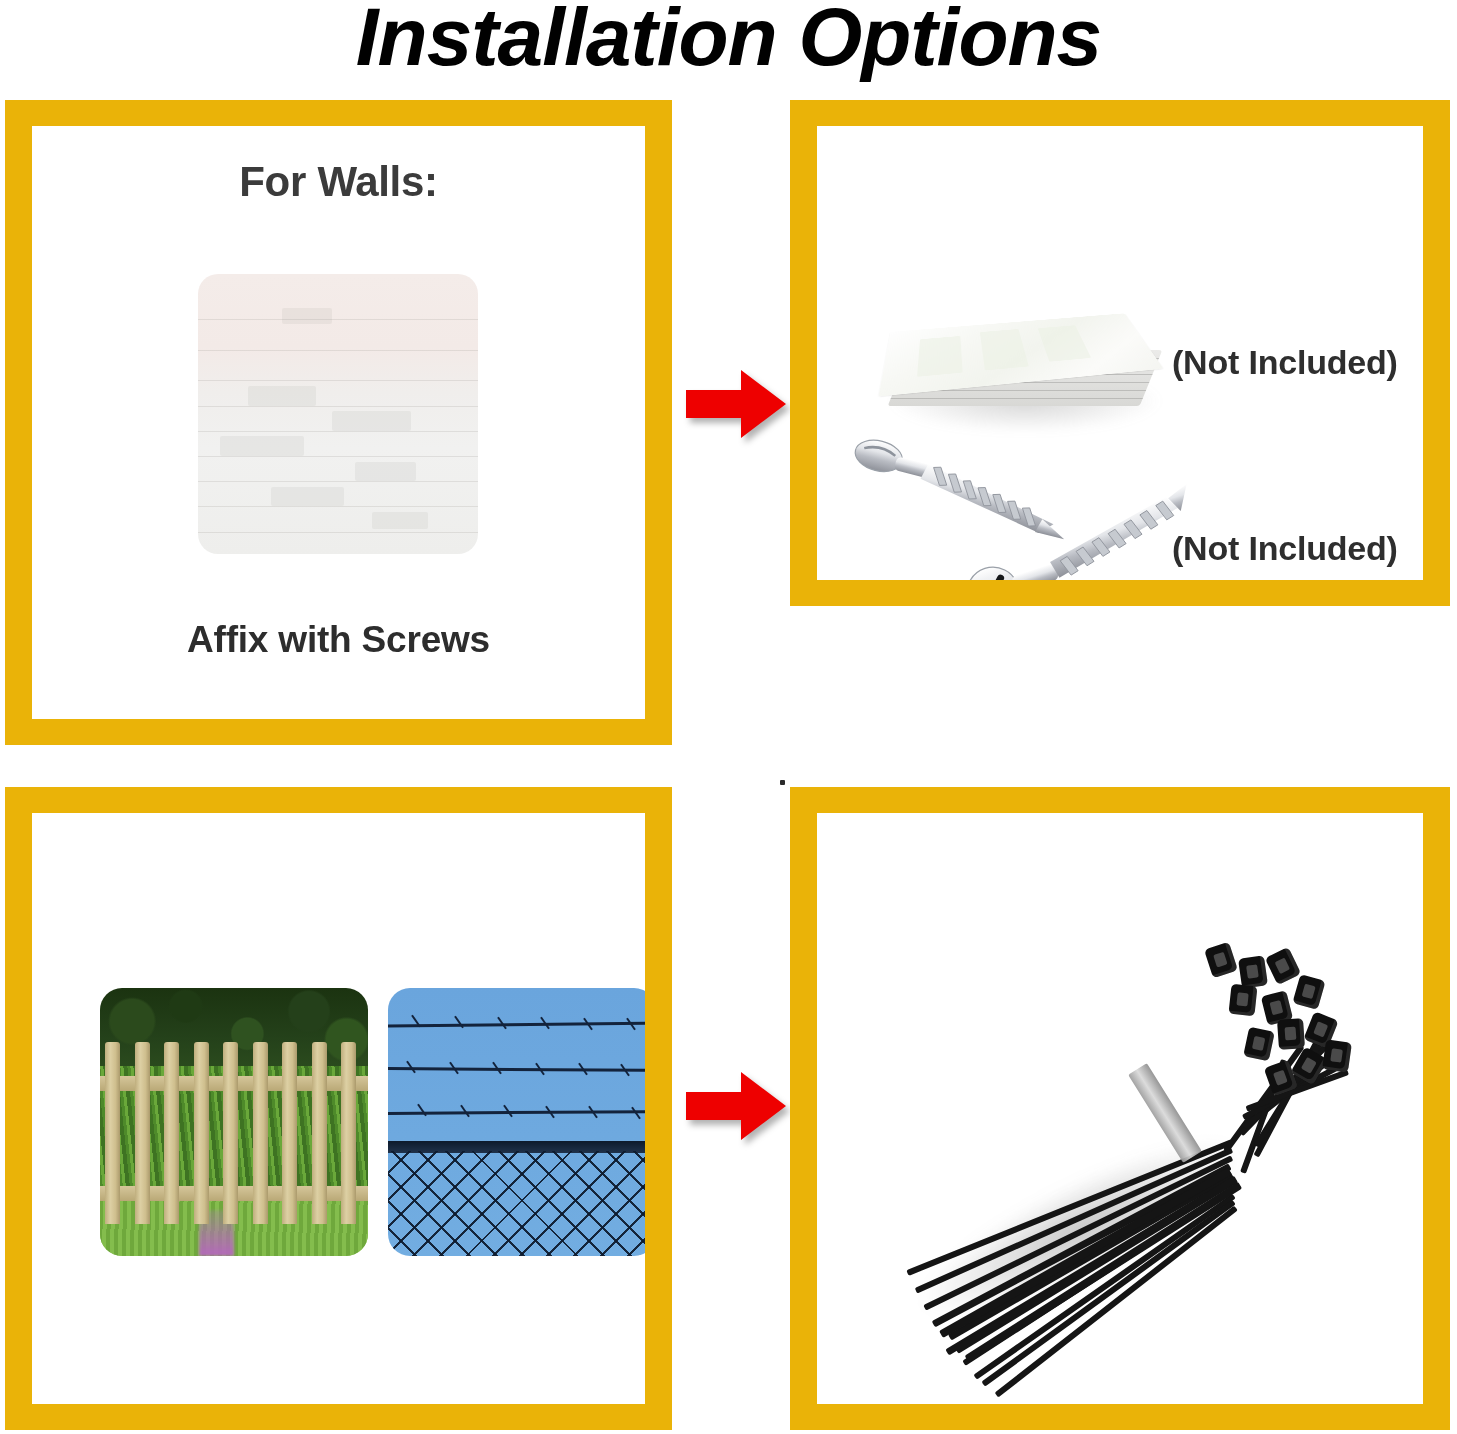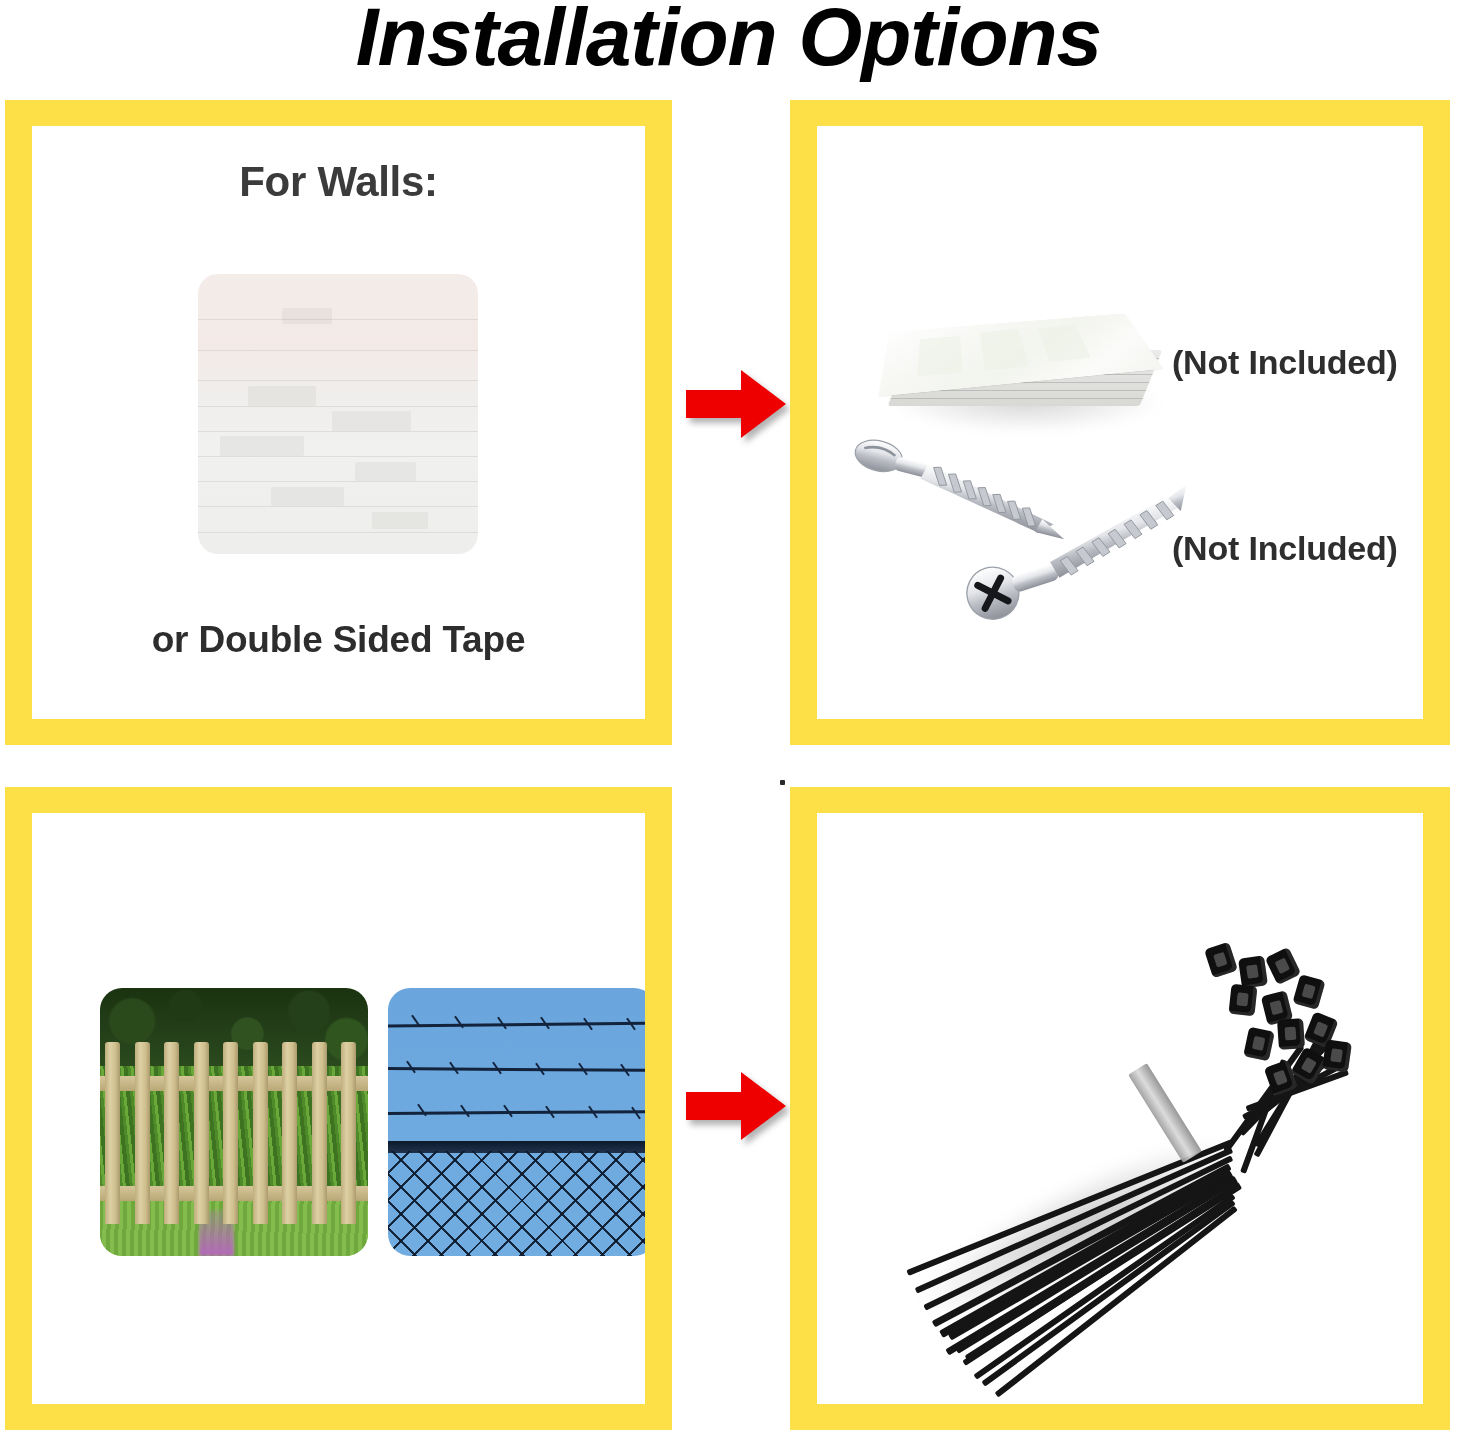--- a/index.html
+++ b/index.html
@@ -29,34 +29,34 @@
     font-style: italic;
     letter-spacing: -1px;
     color: #010101;
     white-space: nowrap;
     line-height: 1.0;
   }
 
   
   .panel {
     position: absolute;
-    background: #fde047;
+    background: #eab308;
     box-sizing: border-box;
   }
   .panel-inner {
     position: absolute;
     left: 27px;
     top: 26px;
     right: 27px;
     bottom: 26px;
     background: #ffffff;
     overflow: hidden;
   }
   #panel-walls        { left: 5px;   top: 100px;  width: 667px; height: 645px; }
-  #panel-wall-hw      { left: 790px; top: 100px;  width: 660px; height: 645px; }
+  #panel-wall-hw      { left: 790px; top: 100px;  width: 660px; height: 506px; }
   #panel-fence        { left: 5px;   top: 787px;  width: 667px; height: 643px; }
   #panel-fence-hw     { left: 790px; top: 787px;  width: 660px; height: 643px; }
 
   
   .panel-heading {
     position: absolute;
     width: 100%;
     text-align: center;
     font-size: 42px;
     font-weight: bold;
@@ -353,21 +353,21 @@
       <div class="brickstreak" style="left:18%;top:40%;width:24%;height:7%"></div>
       <div class="brickstreak" style="left:48%;top:49%;width:28%;height:7%"></div>
       <div class="brickstreak" style="left:8%;top:58%;width:30%;height:7%"></div>
       <div class="brickstreak" style="left:56%;top:67%;width:22%;height:7%"></div>
       <div class="brickstreak" style="left:26%;top:76%;width:26%;height:7%"></div>
       <div class="brickstreak" style="left:62%;top:85%;width:20%;height:6%"></div>
       <div class="brickstreak" style="left:30%;top:12%;width:18%;height:6%"></div>
     </div>
 
     <div class="panel-caption" id="caption-walls">
-      <div>or Double Sided Tape</div>
+      <div>Affix with Screws</div>
     </div>
 
   </div>
 </div>
 
 <svg class="red-arrow" id="arrow-top" viewBox="0 0 100 72">
   <path d="M0,22 L55,22 L55,2 L100,36 L55,70 L55,50 L0,50 Z" fill="#EE0000"></path>
 </svg>
 
 <div class="panel" id="panel-wall-hw">

